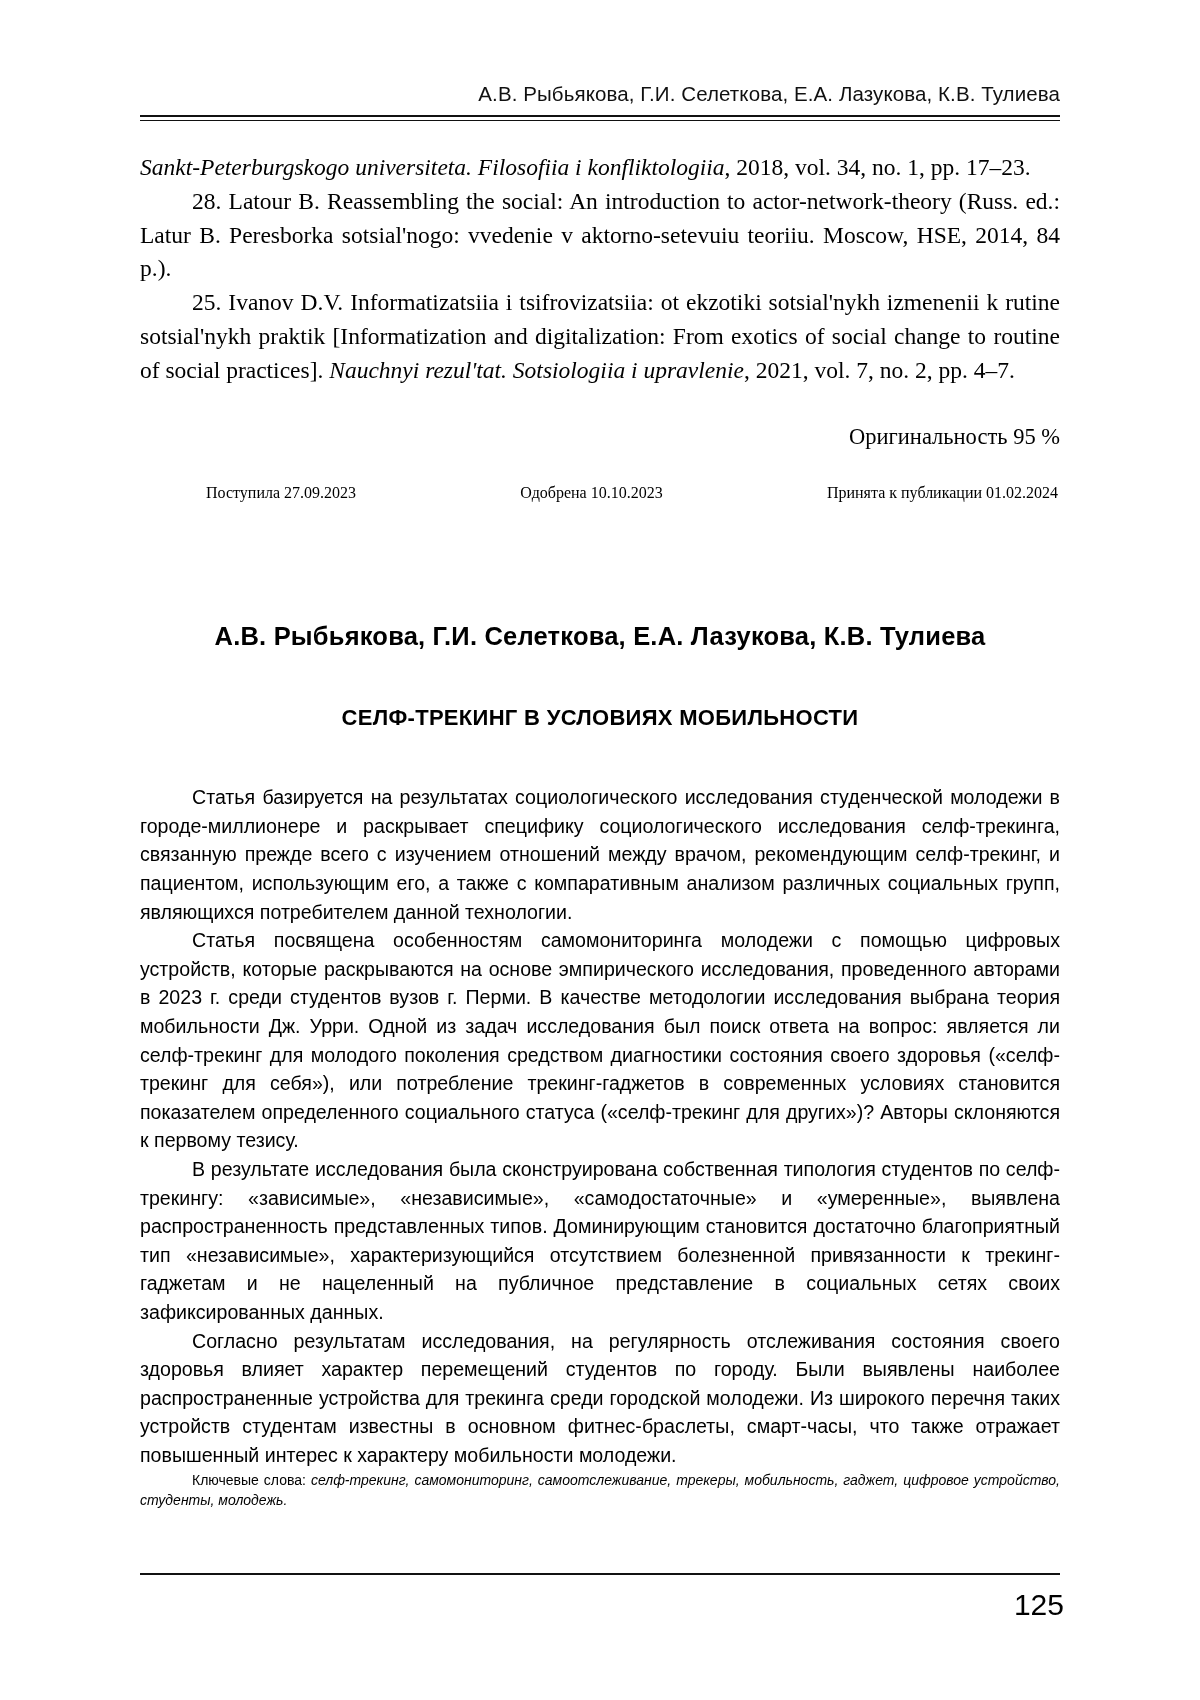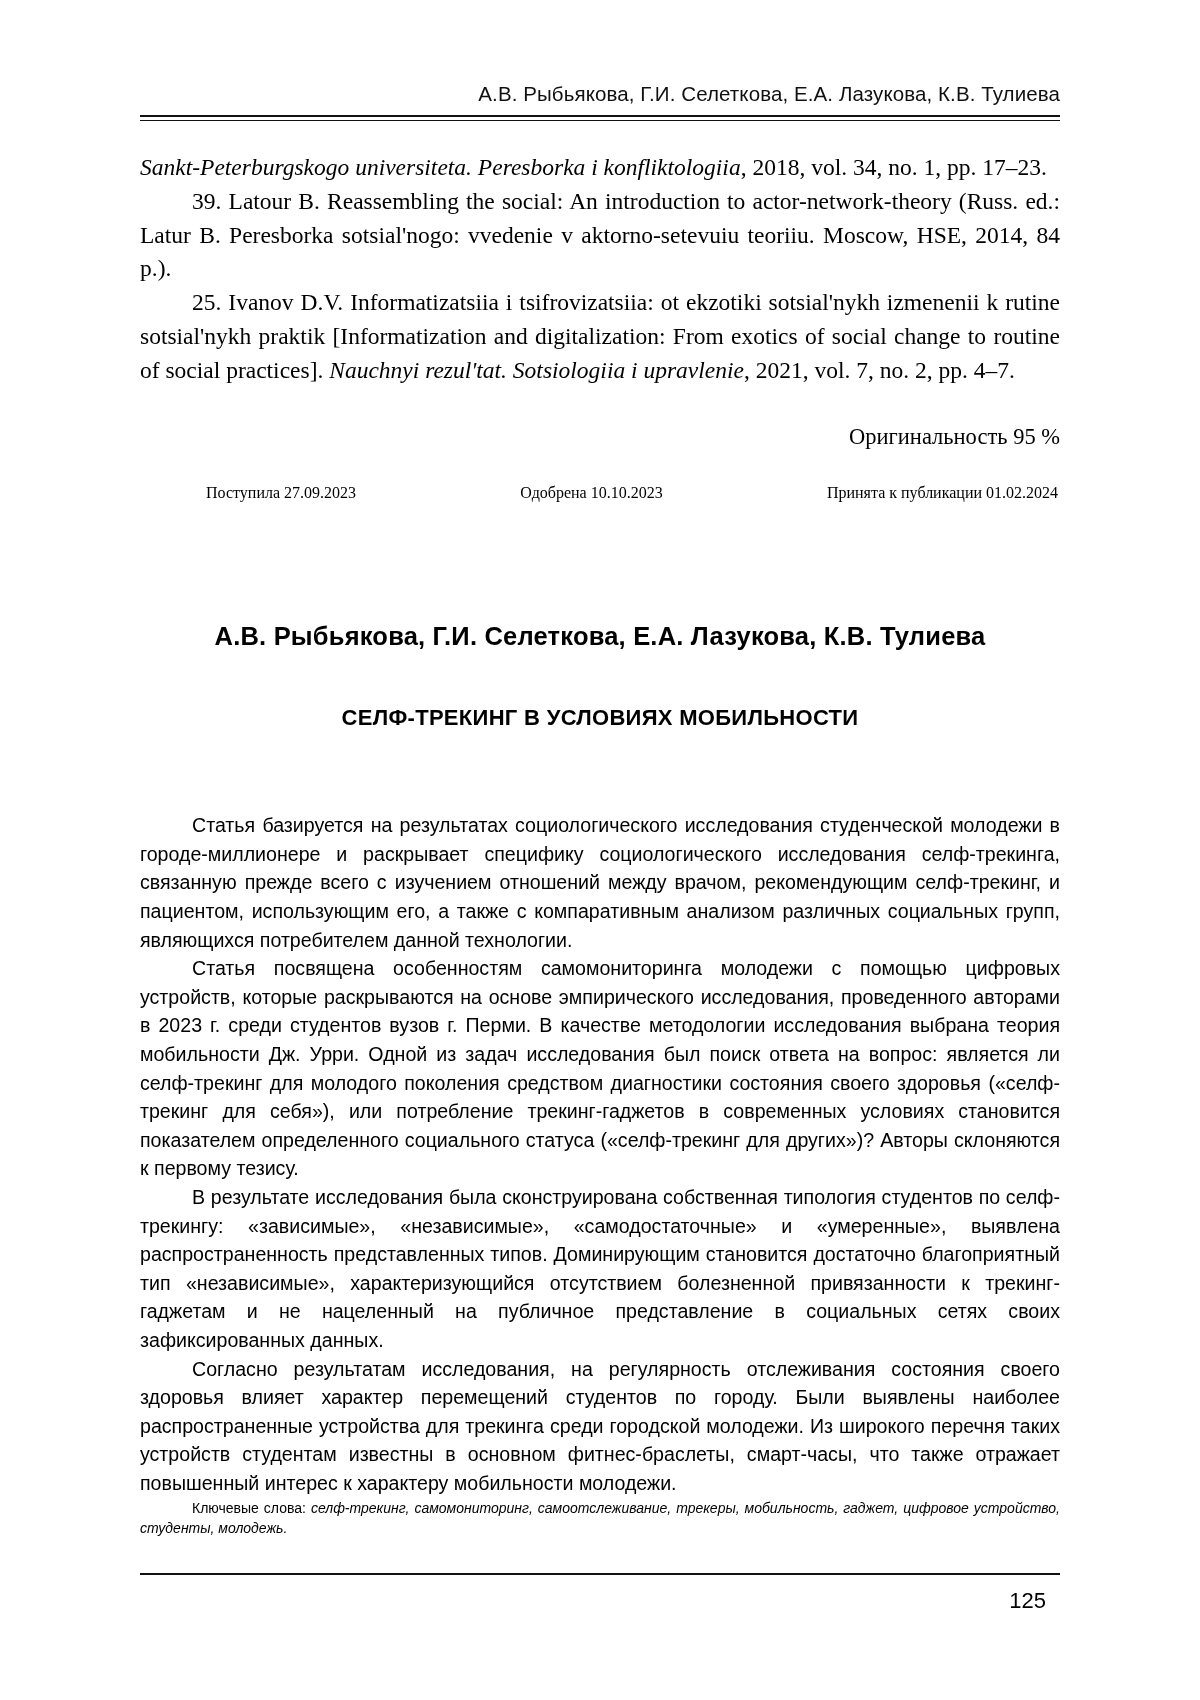--- a/index.html
+++ b/index.html
@@ -91,21 +91,21 @@
     margin-top: 48px;
     text-align: center;
     font-family: "Liberation Sans", sans-serif;
     font-weight: bold;
     font-size: 22px;
     line-height: 1.75;
     letter-spacing: 0.3px;
   }
 
   .abstract {
-    margin-top: 74px;
+    margin-top: 46px;
     font-family: "Liberation Sans", sans-serif;
     font-size: 19.6px;
     line-height: 1.46;
     text-align: justify;
     text-justify: inter-word;
   }
   .abstract p {
     margin: 0;
     text-indent: 52px;
   }
@@ -122,38 +122,38 @@
   
   .rule-bottom {
     position: absolute;
     left: 140px;
     top: 1573px;
     width: 920px;
     border-top: 2.4px solid #111;
   }
   .page-number {
     position: absolute;
-    right: 154px;
+    right: 136px;
     top: 1588px;
     font-family: "Liberation Sans", sans-serif;
-    font-size: 22px;
+    font-size: 30px;
   }
 </style>
 </head>
 <body>
 
 <div class="page">
   <div class="content">
 
     <div class="running-head">А.В. Рыбьякова, Г.И. Селеткова, Е.А. Лазукова, К.В. Тулиева</div>
     <div class="rule-top"></div>
 
     <div class="refs">
-      <p><span class="it">Sankt-Peterburgskogo universiteta. Peresborka i konfliktologiia</span><span>, 2018, vol. 34, no. 1, pp. 17–23.</span></p>
-      <p class="indent">39.  Latour B. Reassembling the social: An introduction to actor-network-theory (Russ. ed.: Latur B. Peresborka sotsial'nogo: vvedenie v aktorno-setevuiu teoriiu. Moscow, HSE, 2014, 84 p.).</p>
+      <p><span class="it">Sankt-Peterburgskogo universiteta. Filosofiia i konfliktologiia</span><span>, 2018, vol. 34, no. 1, pp. 17–23.</span></p>
+      <p class="indent">28.  Latour B. Reassembling the social: An introduction to actor-network-theory (Russ. ed.: Latur B. Peresborka sotsial'nogo: vvedenie v aktorno-setevuiu teoriiu. Moscow, HSE, 2014, 84 p.).</p>
       <p class="indent"><span>25.  Ivanov D.V. Informatizatsiia i tsifrovizatsiia: ot ekzotiki sotsial'nykh izmenenii k rutine sotsial'nykh praktik [Informatization and digitalization: From exotics of social change to routine of social practices]. </span><span class="it">Nauchnyi rezul'tat. Sotsiologiia i upravlenie</span><span>, 2021, vol. 7, no. 2, pp. 4–7.</span></p>
     </div>
 
     <div class="originality">Оригинальность 95 %</div>
 
     <div class="dates">
       <span>Поступила 27.09.2023</span>
       <span>Одобрена 10.10.2023</span>
       <span>Принята к публикации 01.02.2024</span>
     </div>

